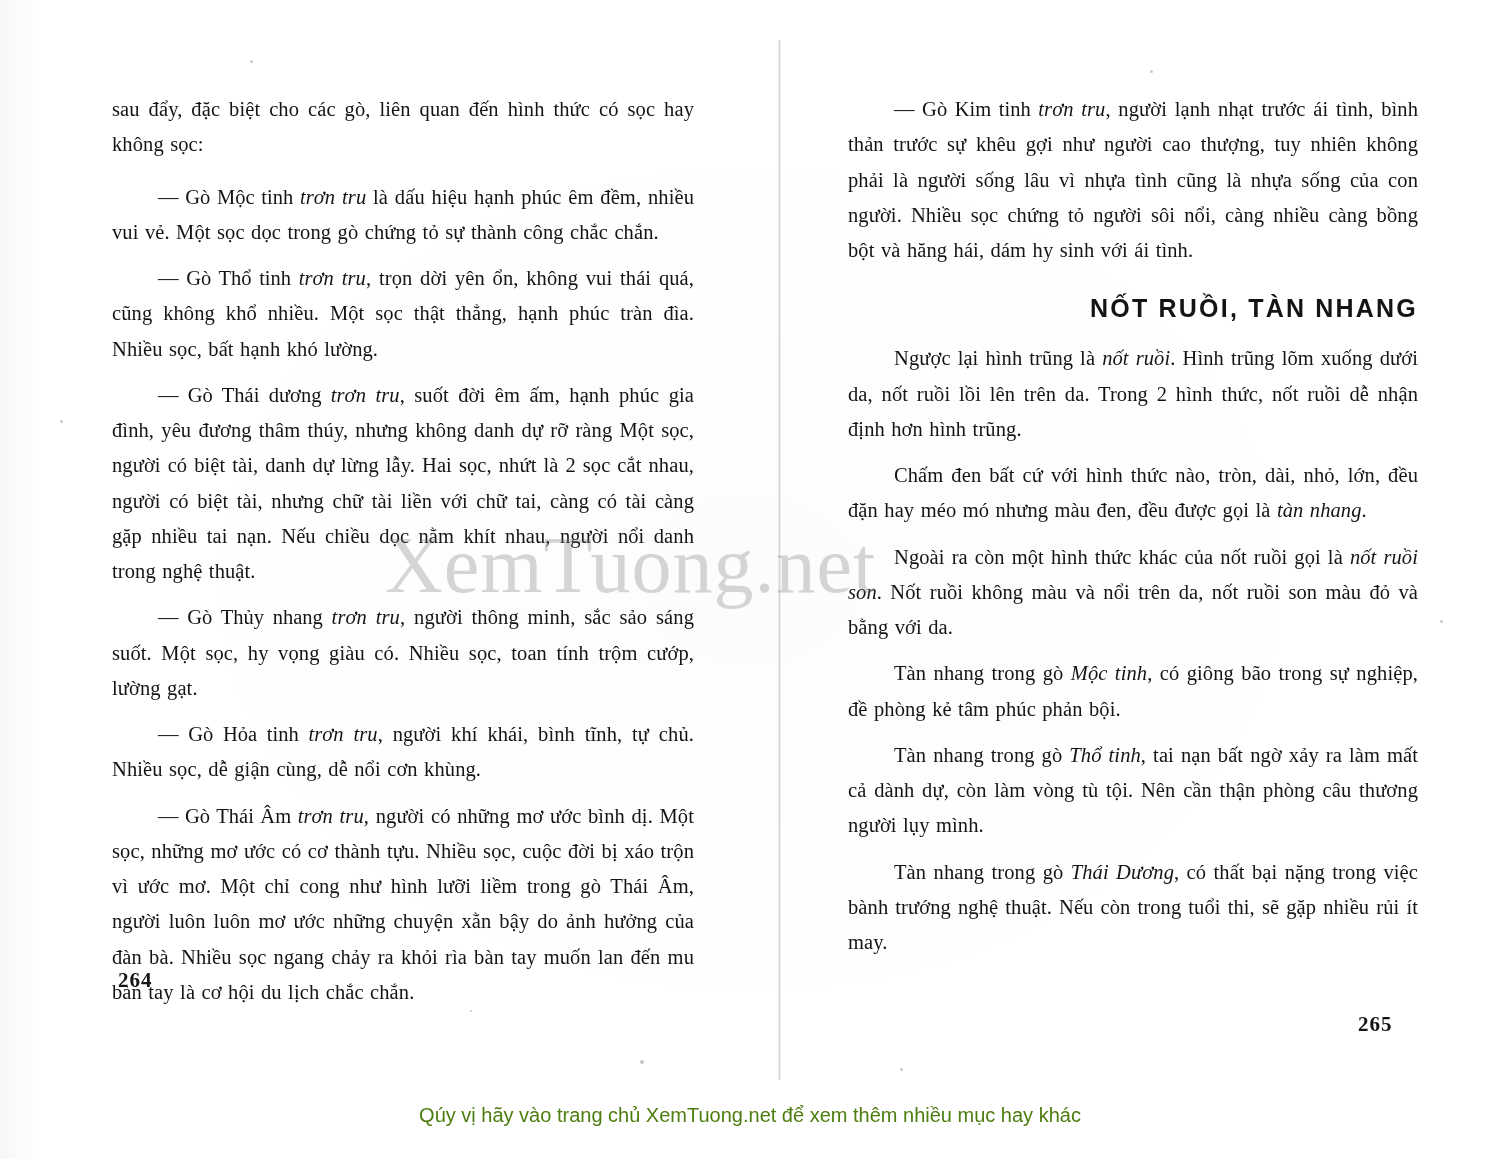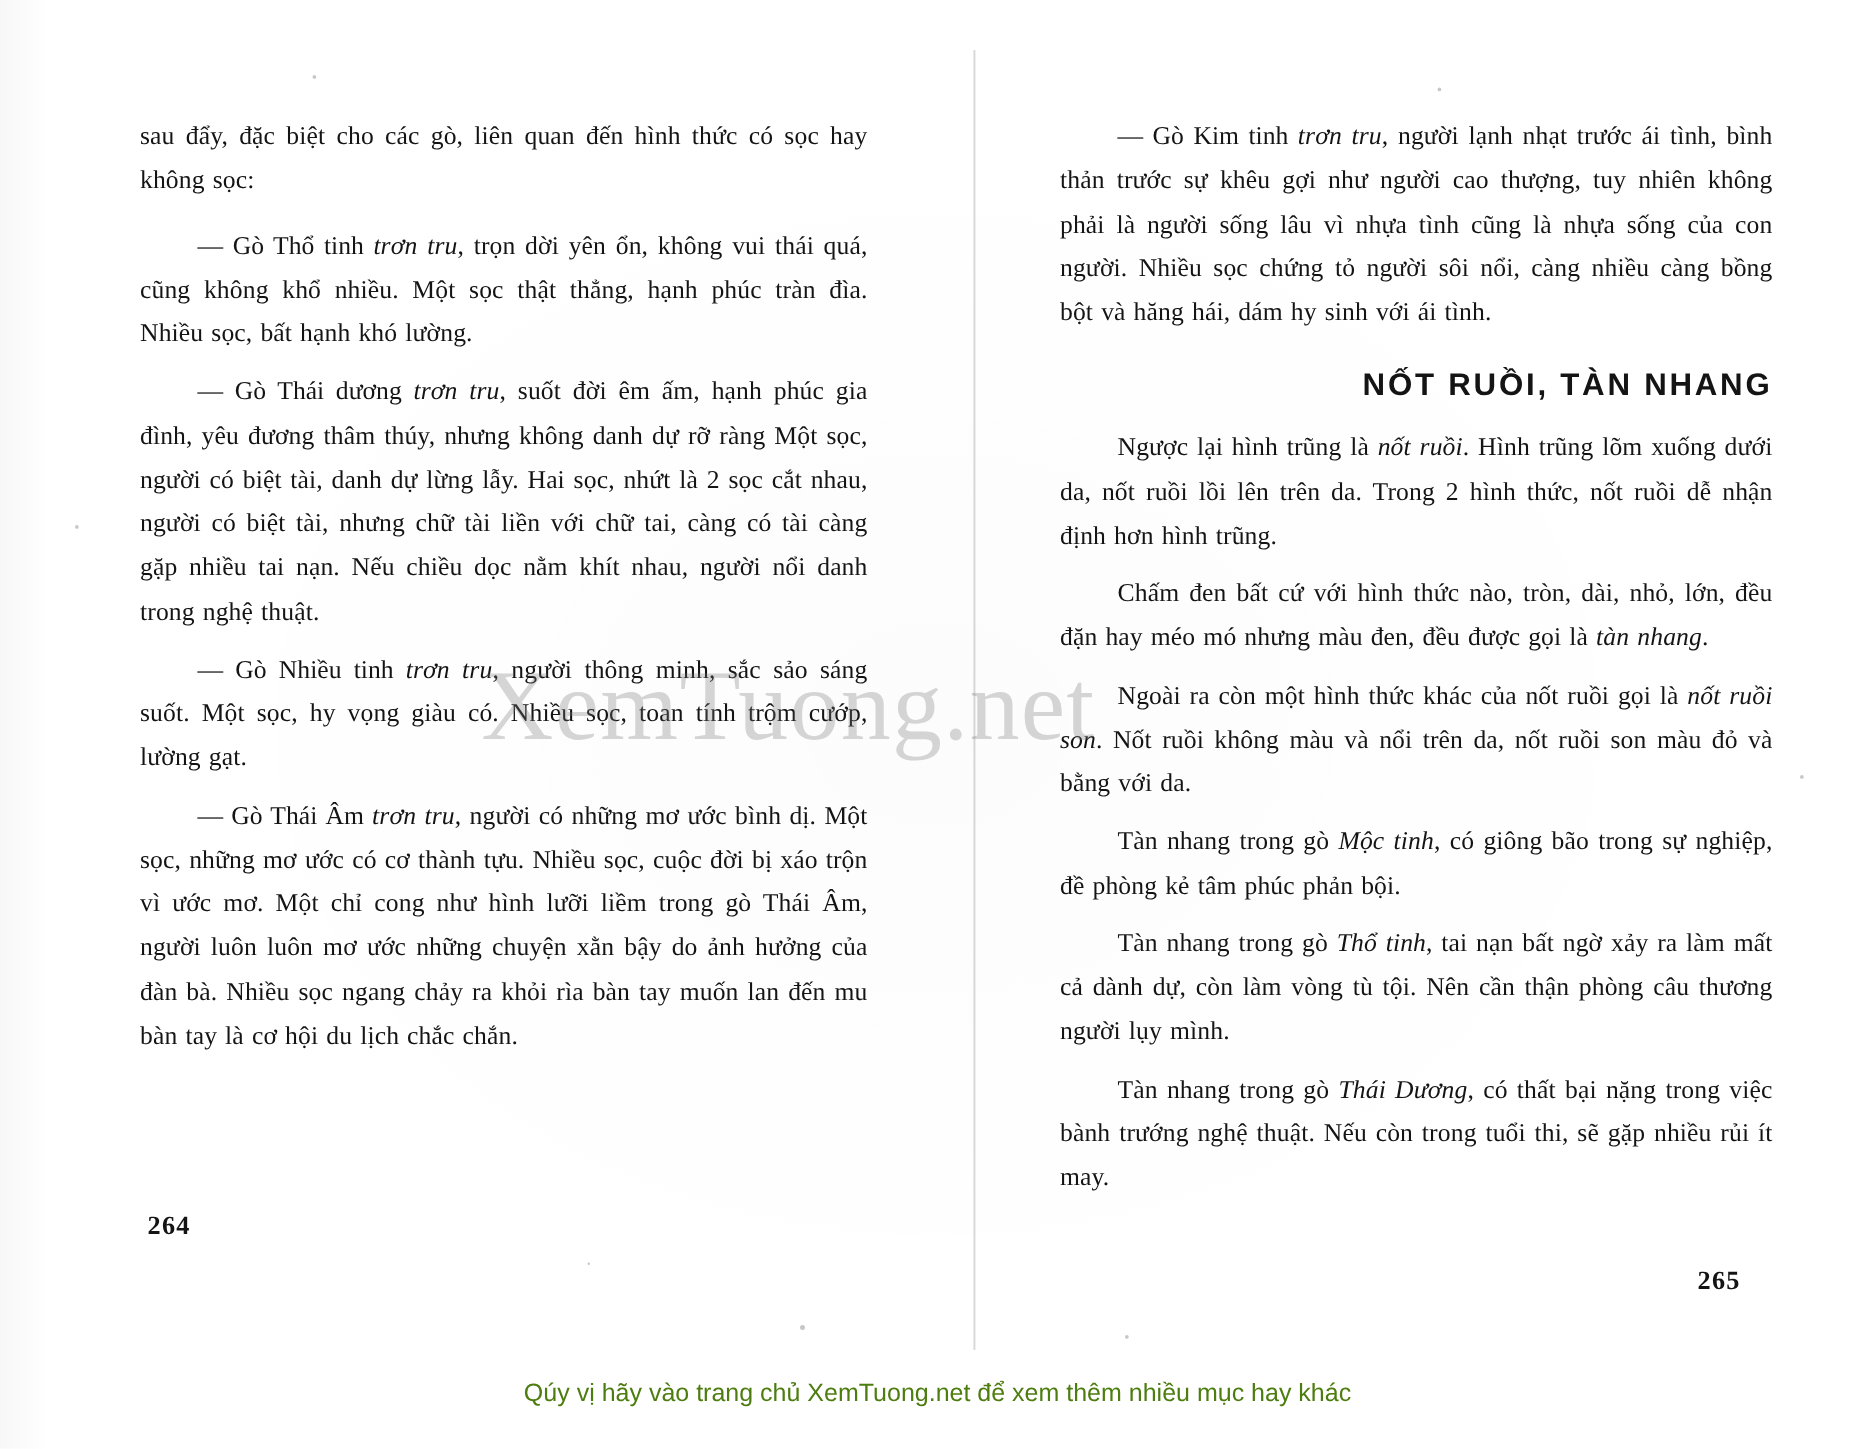--- a/index.html
+++ b/index.html
@@ -114,33 +114,39 @@
 </head>
 <body>
 
 <div id="page">
 
   <div id="gutter"></div>
 
   <div class="col" id="col-left">
     <p class="para first">sau đẩy, đặc biệt cho các gò, liên quan đến hình thức có sọc hay không sọc:</p>
 
+    <p class="para indent">
+      <span class="dash">— Gò Mộc tinh </span><i>trơn tru</i><span> là dấu hiệu hạnh phúc êm đềm, nhiều vui vẻ. Một sọc dọc trong gò chứng tỏ sự thành công chắc chắn.</span>
+    </p>
 
     <p class="para indent">
       <span class="dash">— Gò Thổ tinh </span><i>trơn tru</i><span>, trọn dời yên ổn, không vui thái quá, cũng không khổ nhiều. Một sọc thật thẳng, hạnh phúc tràn đìa. Nhiều sọc, bất hạnh khó lường.</span>
     </p>
 
     <p class="para indent">
       <span class="dash">— Gò Thái dương </span><i>trơn tru</i><span>, suốt đời êm ấm, hạnh phúc gia đình, yêu đương thâm thúy, nhưng không danh dự rỡ ràng Một sọc, người có biệt tài, danh dự lừng lẫy. Hai sọc, nhứt là 2 sọc cắt nhau, người có biệt tài, nhưng chữ tài liền với chữ tai, càng có tài càng gặp nhiều tai nạn. Nếu chiều dọc nằm khít nhau, người nổi danh trong nghệ thuật.</span>
     </p>
 
     <p class="para indent">
-      <span class="dash">— Gò Nhiều tinh </span><i>trơn tru</i><span>, người thông minh, sắc sảo sáng suốt. Một sọc, hy vọng giàu có. Nhiều sọc, toan tính trộm cướp, lường gạt.</span>
+      <span class="dash">— Gò Thủy nhang </span><i>trơn tru</i><span>, người thông minh, sắc sảo sáng suốt. Một sọc, hy vọng giàu có. Nhiều sọc, toan tính trộm cướp, lường gạt.</span>
     </p>
 
+    <p class="para indent">
+      <span class="dash">— Gò Hỏa tinh </span><i>trơn tru</i><span>, người khí khái, bình tĩnh, tự chủ. Nhiều sọc, dễ giận cùng, dễ nổi cơn khùng.</span>
+    </p>
 
     <p class="para indent">
       <span class="dash">— Gò Thái Âm </span><i>trơn tru</i><span>, người có những mơ ước bình dị. Một sọc, những mơ ước có cơ thành tựu. Nhiều sọc, cuộc đời bị xáo trộn vì ước mơ. Một chỉ cong như hình lưỡi liềm trong gò Thái Âm, người luôn luôn mơ ước những chuyện xằn bậy do ảnh hưởng của đàn bà. Nhiều sọc ngang chảy ra khỏi rìa bàn tay muốn lan đến mu bàn tay là cơ hội du lịch chắc chắn.</span>
     </p>
   </div>
 
   <div class="folio" id="folio-left">264</div>
 
   <div class="col" id="col-right">
     <p class="para indent">

